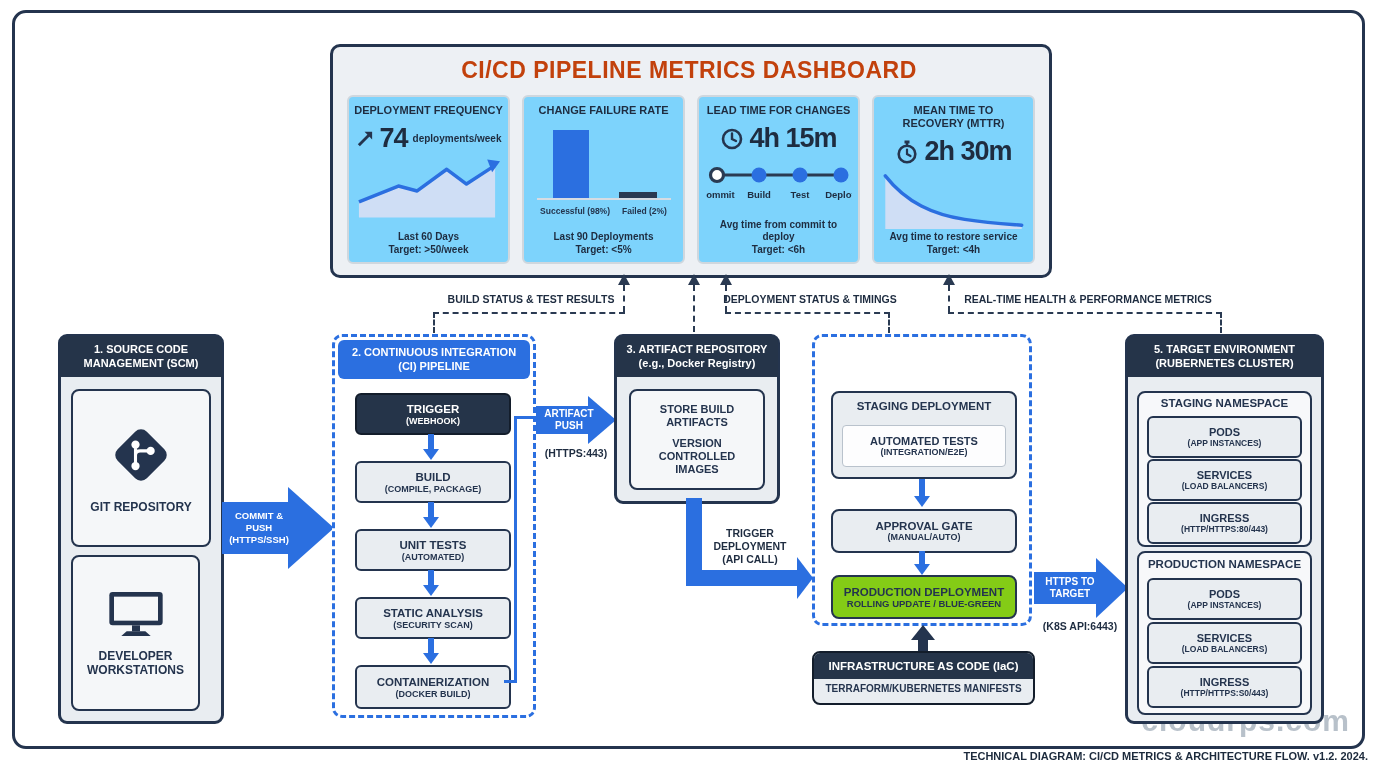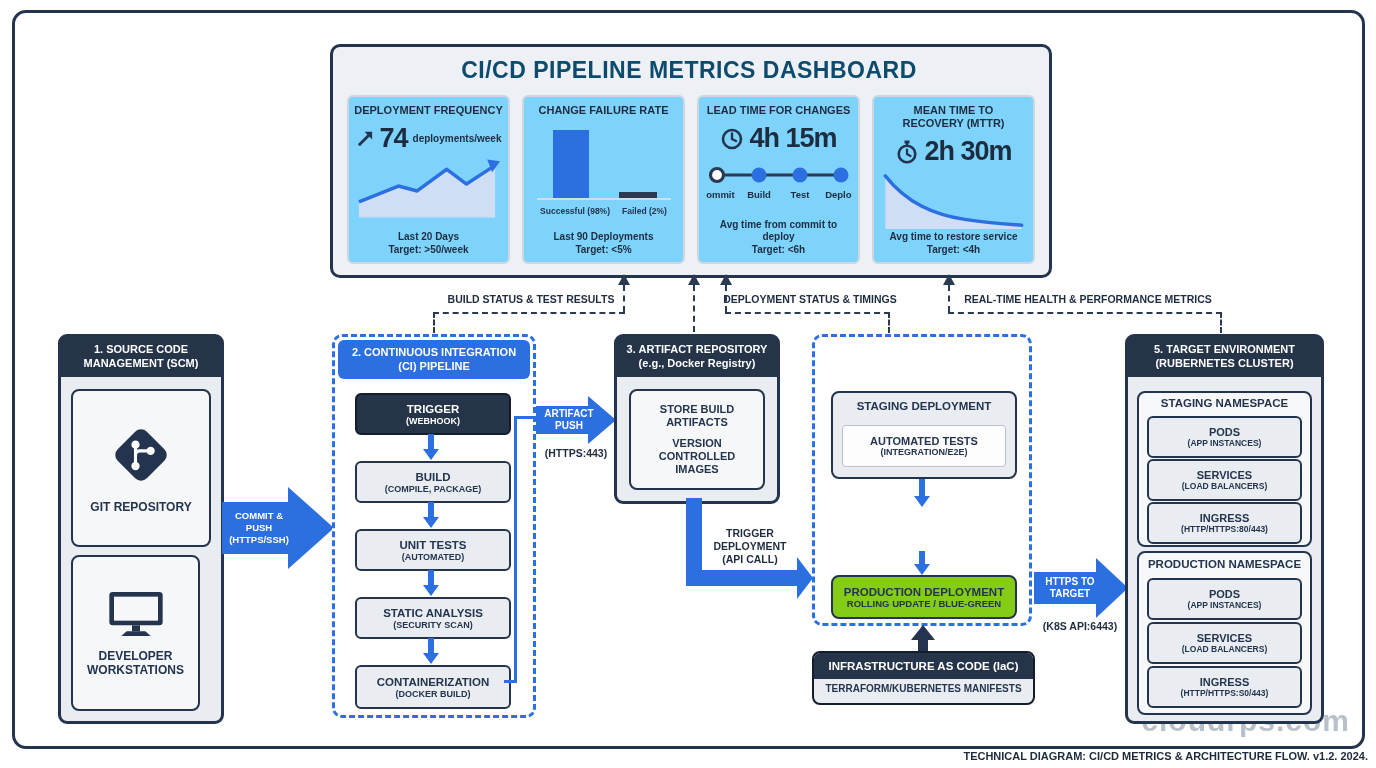--- a/index.html
+++ b/index.html
@@ -10,21 +10,21 @@
   .ctr{display:flex;flex-direction:column;align-items:center;justify-content:center;text-align:center;}
   .pre{white-space:pre-line;}
 
   
   .frame{left:12px;top:10px;width:1347px;height:733px;border:3px solid #24344e;border-radius:14px;}
   .watermark{right:26px;top:704px;font-size:30px;font-weight:bold;color:rgba(160,172,184,.75);letter-spacing:1px;}
   .footer{right:8px;top:750px;font-size:11px;font-weight:bold;color:#1c2a3c;}
 
   
   .dash{left:330px;top:44px;width:716px;height:228px;background:#edf0f4;border:3px solid #24344e;border-radius:10px;}
-  .dash-title{left:0;right:4px;top:10px;text-align:center;font-size:23px;font-weight:bold;color:#0c4a6e;letter-spacing:.5px;}
+  .dash-title{left:0;right:4px;top:10px;text-align:center;font-size:23px;font-weight:bold;color:#c2410c;letter-spacing:.5px;}
   .cards{left:14px;right:14px;top:48px;bottom:11px;display:flex;gap:12px;}
   .card{flex:1;background:#7dd3fc;border:2px solid #cfd7de;border-radius:6px;position:relative;
         display:flex;flex-direction:column;align-items:center;text-align:center;padding:7px 4px 6px;}
   .c-title{font-size:11px;line-height:13px;font-weight:bold;color:#1e2c40;}
   .c-metric{display:flex;align-items:center;gap:5px;margin-top:6px;}
   .c-value{font-size:27px;font-weight:bold;color:#1e2c40;letter-spacing:-1px;}
   .c-unit{font-size:10px;font-weight:bold;color:#1e2c40;}
   .c-notes{margin-top:auto;font-size:10px;line-height:12.5px;font-weight:bold;color:#1e2c40;}
   .c-barlabels{display:flex;gap:12px;font-size:8.5px;font-weight:bold;margin-top:1px;}
 
@@ -88,21 +88,21 @@
           </svg>
           <span class="c-value">74</span>
           <span class="c-unit">deployments/week</span>
         </div>
         <svg width="148" height="62" viewBox="0 0 150 62" style="margin-top:4px">
           <polygon fill="#cfdef5" points="4,44 44,28 63,33 93,11 113,26 142,7 142,60 4,60"></polygon>
           <polyline fill="none" stroke="#2b6fe0" stroke-width="3.5" stroke-linejoin="round" points="4,44 44,28 63,33 93,11 113,26 142,7"></polyline>
           <polygon fill="#2b6fe0" points="134,1 147,3 139,14"></polygon>
         </svg>
         <div class="c-notes">
-          <div>Last 20 Days</div>
+          <div>Last 60 Days</div>
           <div>Target: &gt;50/week</div>
         </div>
       </div>
 
       <div class="card">
         <div class="c-title pre">CHANGE FAILURE RATE</div>
         <svg width="146" height="80" viewBox="0 0 146 80" style="margin-top:8px">
           <rect x="6" y="73" width="134" height="2" fill="#d6dce3"></rect>
           <rect x="22" y="5" width="36" fill="#2b6fe0" height="68"></rect>
           <rect x="88" y="67" width="38" fill="#2a3a52" height="6"></rect>
@@ -309,20 +309,24 @@
       <div class="b" style="font-size:11.5px;text-align:center;margin-top:7px;">STAGING DEPLOYMENT</div>
       <div class="abs ctr" style="left:9px;right:9px;top:32px;height:40px;background:#fdfdfe;border:1.5px solid #b9c2cc;border-radius:4px;">
         <div class="b" style="font-size:11px;">AUTOMATED TESTS</div>
         <div class="b" style="font-size:9px;">(INTEGRATION/E2E)</div>
       </div>
     </div>
     <div class="varrow" style="left:99px;top:142px;height:28px;">
       <div class="vs" style="height:18px;"></div>
         <div class="vh" style="top:17px;"></div>
     </div>
+    <div class="abs ctr" style="left:16px;top:172px;width:182px;height:40px;background:#e9edf1;border:2px solid #24344e;border-radius:8px;">
+      <div class="b" style="font-size:11.5px;">APPROVAL GATE</div>
+      <div class="b" style="font-size:9px;">(MANUAL/AUTO)</div>
+    </div>
     <div class="varrow" style="left:99px;top:214px;height:24px;">
       <div class="vs" style="height:14px;"></div>
         <div class="vh" style="top:13px;"></div>
     </div>
     <div class="abs ctr" style="left:16px;top:238px;width:182px;height:40px;background:#84cc16;border:2px solid #24344e;border-radius:8px;">
       <div class="b" style="font-size:11.5px;">PRODUCTION DEPLOYMENT</div>
       <div class="b" style="font-size:9.5px;">ROLLING UPDATE / BLUE-GREEN</div>
     </div>
   </div>
 

